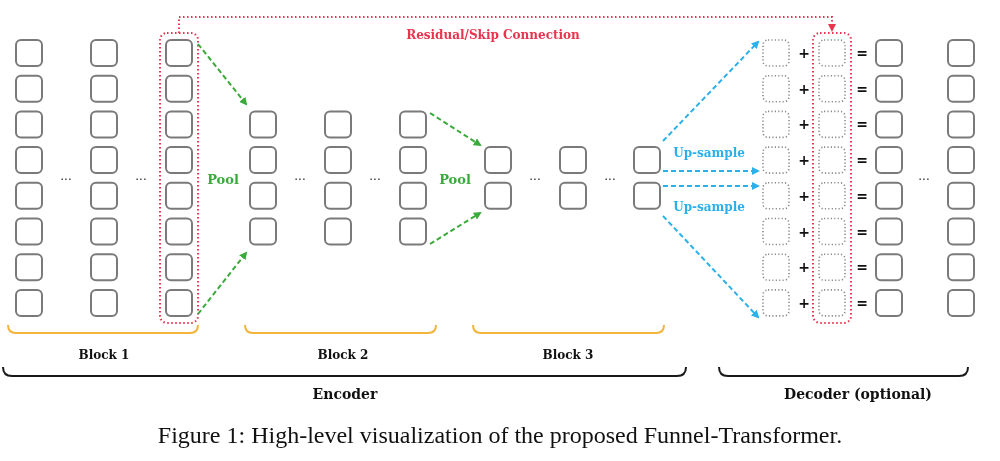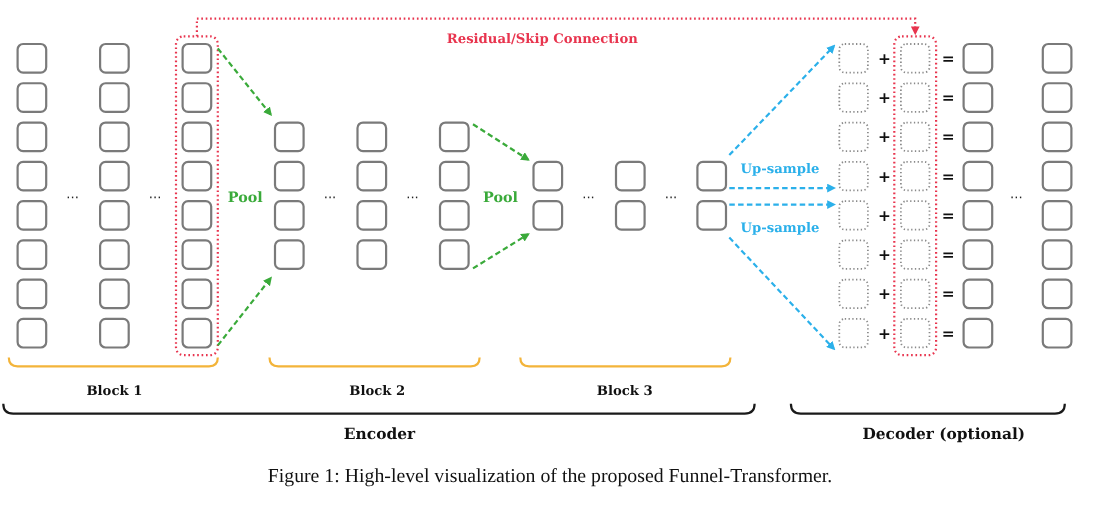--- a/index.html
+++ b/index.html
@@ -1,20 +1,20 @@
 <!DOCTYPE html>
 <html><head>
 <meta charset="utf-8">
 <style>
   html, body { margin: 0; padding: 0; background: #ffffff; }
   body { width: 1000px; height: 461px; position: relative; overflow: hidden; }
   #fig { position: absolute; left: 0; top: 0; }
   .lbl-serif { font-family: "DejaVu Serif", serif; font-weight: bold; }
   .caption { position: absolute; left: 0; width: 1000px; top: 422px; text-align: center;
-    font-family: "Liberation Serif", serif; font-size: 18px; color: #111; }
+    font-family: "Liberation Serif", serif; font-size: 24px; color: #111; }
 </style>
 </head>
 <body>
 
 <svg id="fig" width="1000" height="461" viewBox="0 0 1000 461">
   <defs>
     <marker id="arr-green" markerWidth="8" markerHeight="8" refX="6" refY="4" orient="auto" markerUnits="userSpaceOnUse">
       <path d="M0,0 L8,4 L0,8 z" fill="#3aaa3a"></path>
     </marker>
     <marker id="arr-blue" markerWidth="8" markerHeight="8" refX="6" refY="4" orient="auto" markerUnits="userSpaceOnUse">

